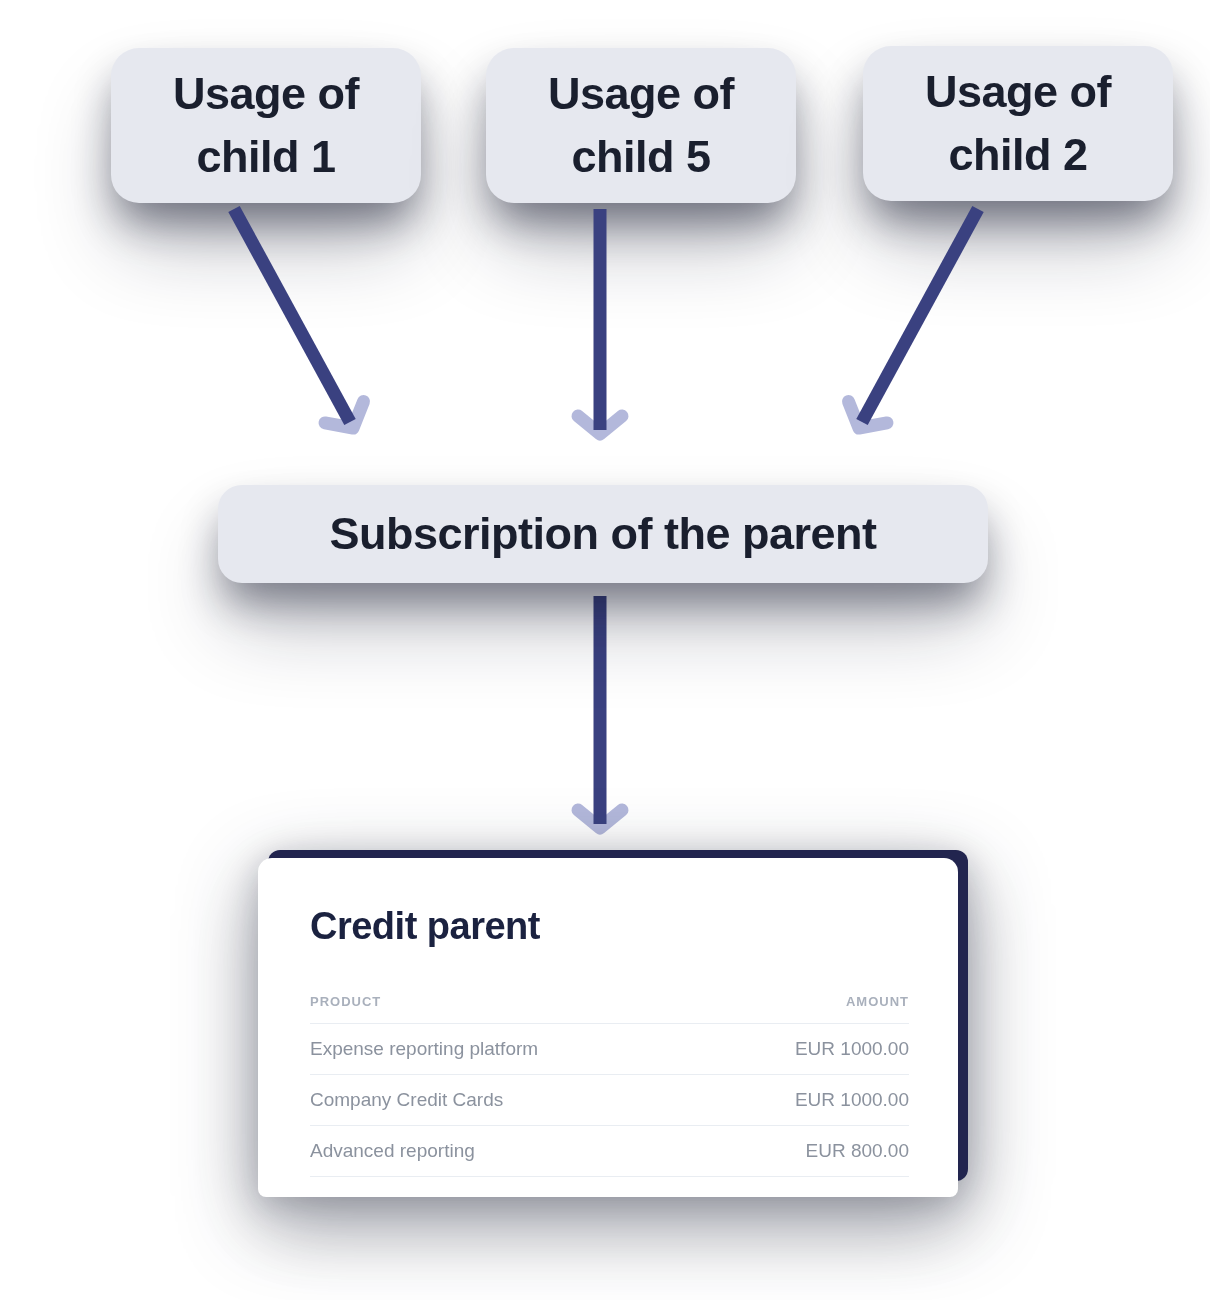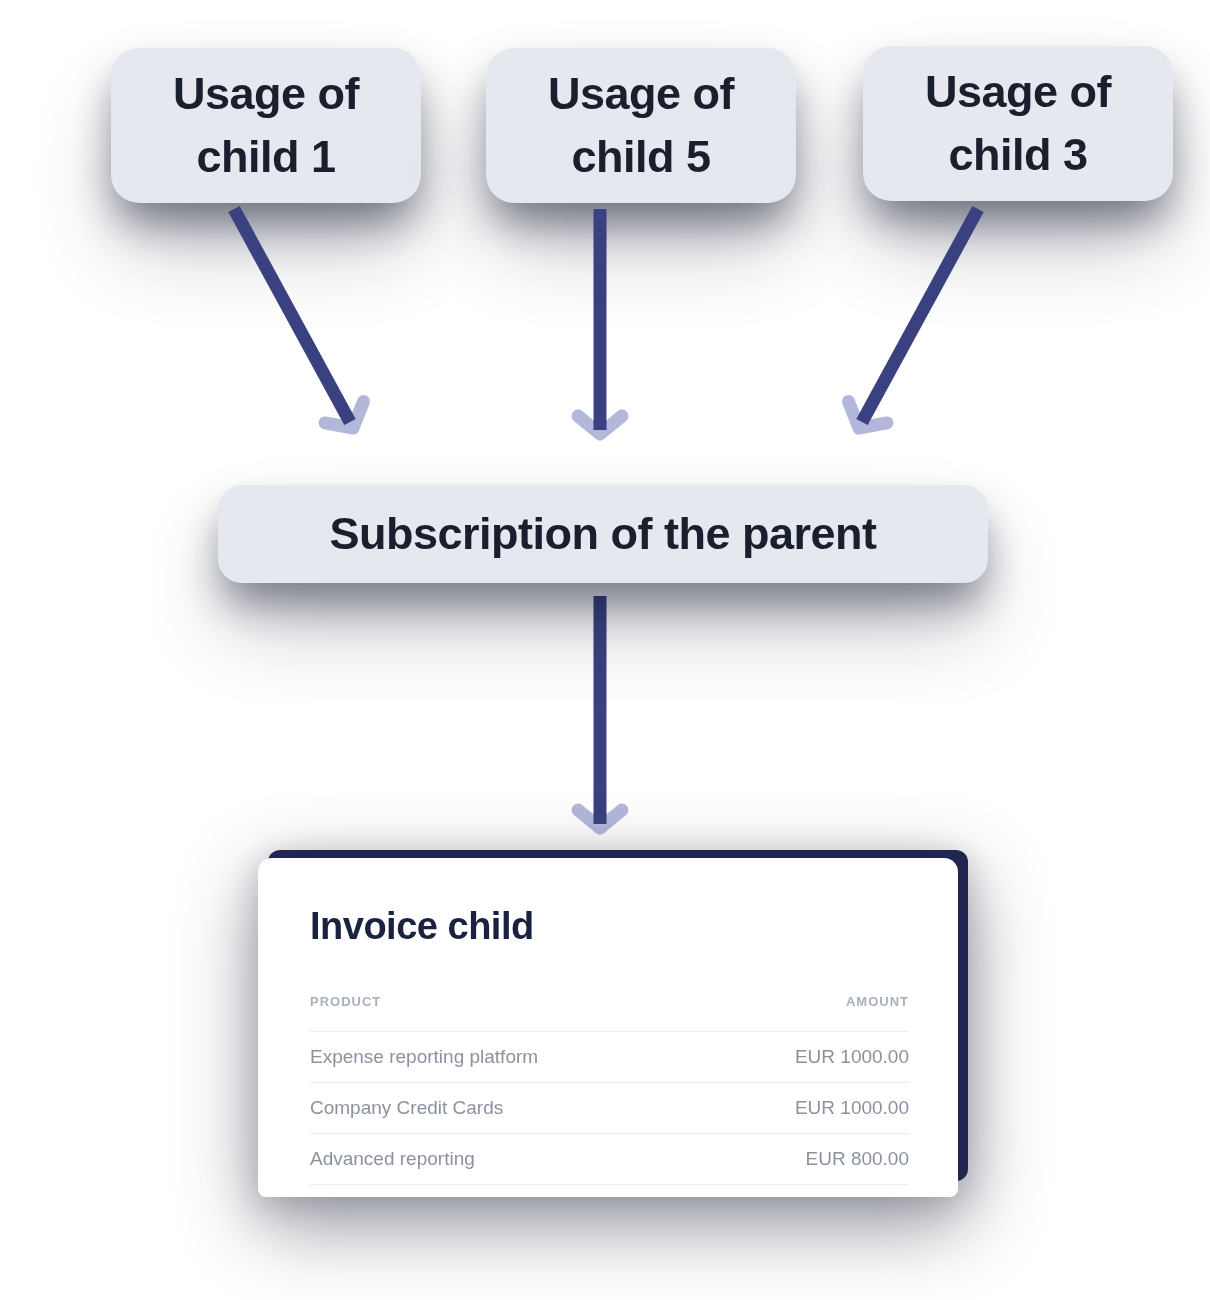--- a/index.html
+++ b/index.html
@@ -76,21 +76,21 @@
     padding:44px 49px 0 52px;
     overflow:hidden;
   }
   .invoice-title{
     font-size:38px;font-weight:700;letter-spacing:-0.5px;
     color:var(--invoice-title);
     line-height:48px;
   }
   .inv-header{
     display:flex;justify-content:space-between;align-items:flex-end;
-    margin-top:44px;padding-bottom:22px;
+    margin-top:44px;padding-bottom:14px;
     border-bottom:1px solid var(--divider);
     font-size:13px;font-weight:700;letter-spacing:1px;
     color:var(--column-header);
   }
   .inv-row{
     display:flex;justify-content:space-between;align-items:center;
     height:51px;
     border-bottom:1px solid var(--divider);
     font-size:19px;
     color:var(--row-text);
@@ -101,21 +101,21 @@
 
 <div class="stage">
 
   <div class="node node-child node-child1">
     <span>Usage of child 1</span>
   </div>
   <div class="node node-child node-child2">
     <span>Usage of child 5</span>
   </div>
   <div class="node node-child node-child3">
-    <span>Usage of child 3</span>
+    <span>Usage of child 2</span>
   </div>
 
   <svg class="arrows" viewBox="0 0 1210 1300">
 
     <g>
       <g transform="translate(353,428) rotate(-29)">
         <path class="head" d="M -22 -18 L 0 0 L 22 -18"></path>
       </g>
       <line class="shaft" x1="234" y1="209" x2="350" y2="422"></line>
     </g>
@@ -142,21 +142,21 @@
     </g>
   </svg>
 
   <div class="node node-parent">
     <span>Subscription of the parent</span>
   </div>
 
   <div class="invoice-wrap">
     <div class="invoice-backing"></div>
     <div class="invoice-card">
-      <h2 class="invoice-title">Invoice child</h2>
+      <h2 class="invoice-title">Credit parent</h2>
 
       <div class="inv-header">
         <span>PRODUCT</span>
         <span>AMOUNT</span>
       </div>
 
       <div class="inv-row">
         <span>Expense reporting platform</span>
         <span>EUR 1000.00</span>
       </div>

